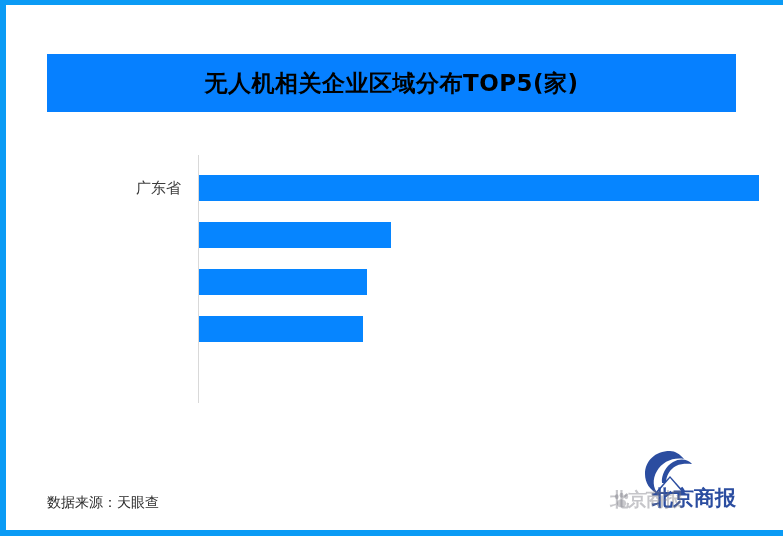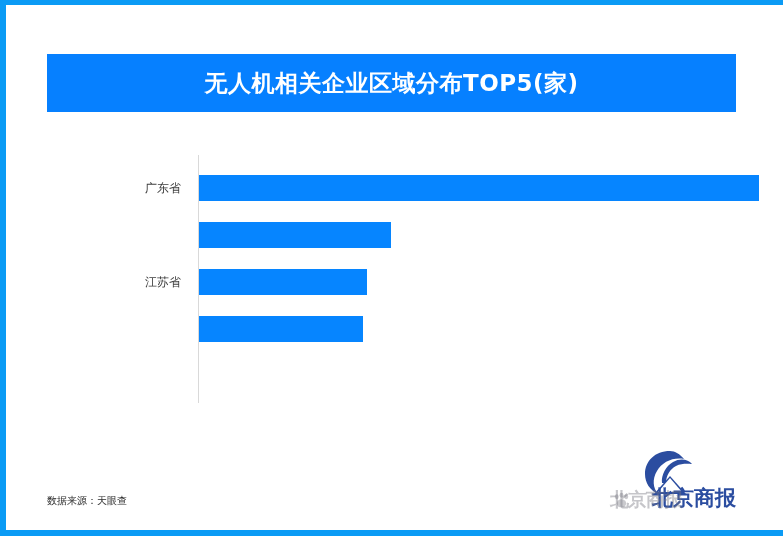--- a/index.html
+++ b/index.html
@@ -29,21 +29,21 @@
 
   
   .title-banner{
     position:absolute;
     left:41px;top:49px;
     width:689px;height:58px;
     background:#0680ff;
     display:flex;align-items:center;justify-content:center;
   }
   .title-text{
-    color:#ffffff;
+    color:#000000;
     font-size:23px;
     font-weight:bold;
     letter-spacing:.5px;
     line-height:1;
     white-space:nowrap;
   }
 
   
   .chart{
     position:absolute;
@@ -64,42 +64,42 @@
   .bar-row{
     position:relative;
     height:47px;
   }
   .bar-label{
     position:absolute;
     right:597px;            
     top:0px;
     width:120px;
     text-align:right;
-    font-size:12px;
+    font-size:15px;
     color:#3c3c3c;
     line-height:26px;
     white-space:nowrap;
   }
   .bar-track{
     position:absolute;
     left:193px;top:0;
     height:26px;
     width:560px;
   }
   .bar-fill{
     height:26px;
     background:#0685ff;
     width:0;
   }
 
   
   .source-text{
     position:absolute;
     left:41px;top:489px;
-    font-size:10px;
+    font-size:14px;
     color:#2b2b2b;
     white-space:nowrap;
   }
   .brand{
     position:absolute;
     right:42px;bottom:8px;
     width:120px;height:72px;
   }
   .brand-mark{
     position:absolute;
@@ -160,21 +160,20 @@
             <div class="bar-track">
               <div class="bar-fill" style="background: rgb(6, 133, 255); width: 560px;"></div>
             </div>
           </div>
           <div class="bar-row">
             <div class="bar-track">
               <div class="bar-fill" style="background: rgb(6, 133, 255); width: 192px;"></div>
             </div>
           </div>
           <div class="bar-row">
-            <div class="bar-label">江苏省</div>
             <div class="bar-track">
               <div class="bar-fill" style="background: rgb(6, 133, 255); width: 168px;"></div>
             </div>
           </div>
           <div class="bar-row">
             <div class="bar-track">
               <div class="bar-fill" style="background: rgb(6, 133, 255); width: 164px;"></div>
             </div>
           </div>
         </div>

